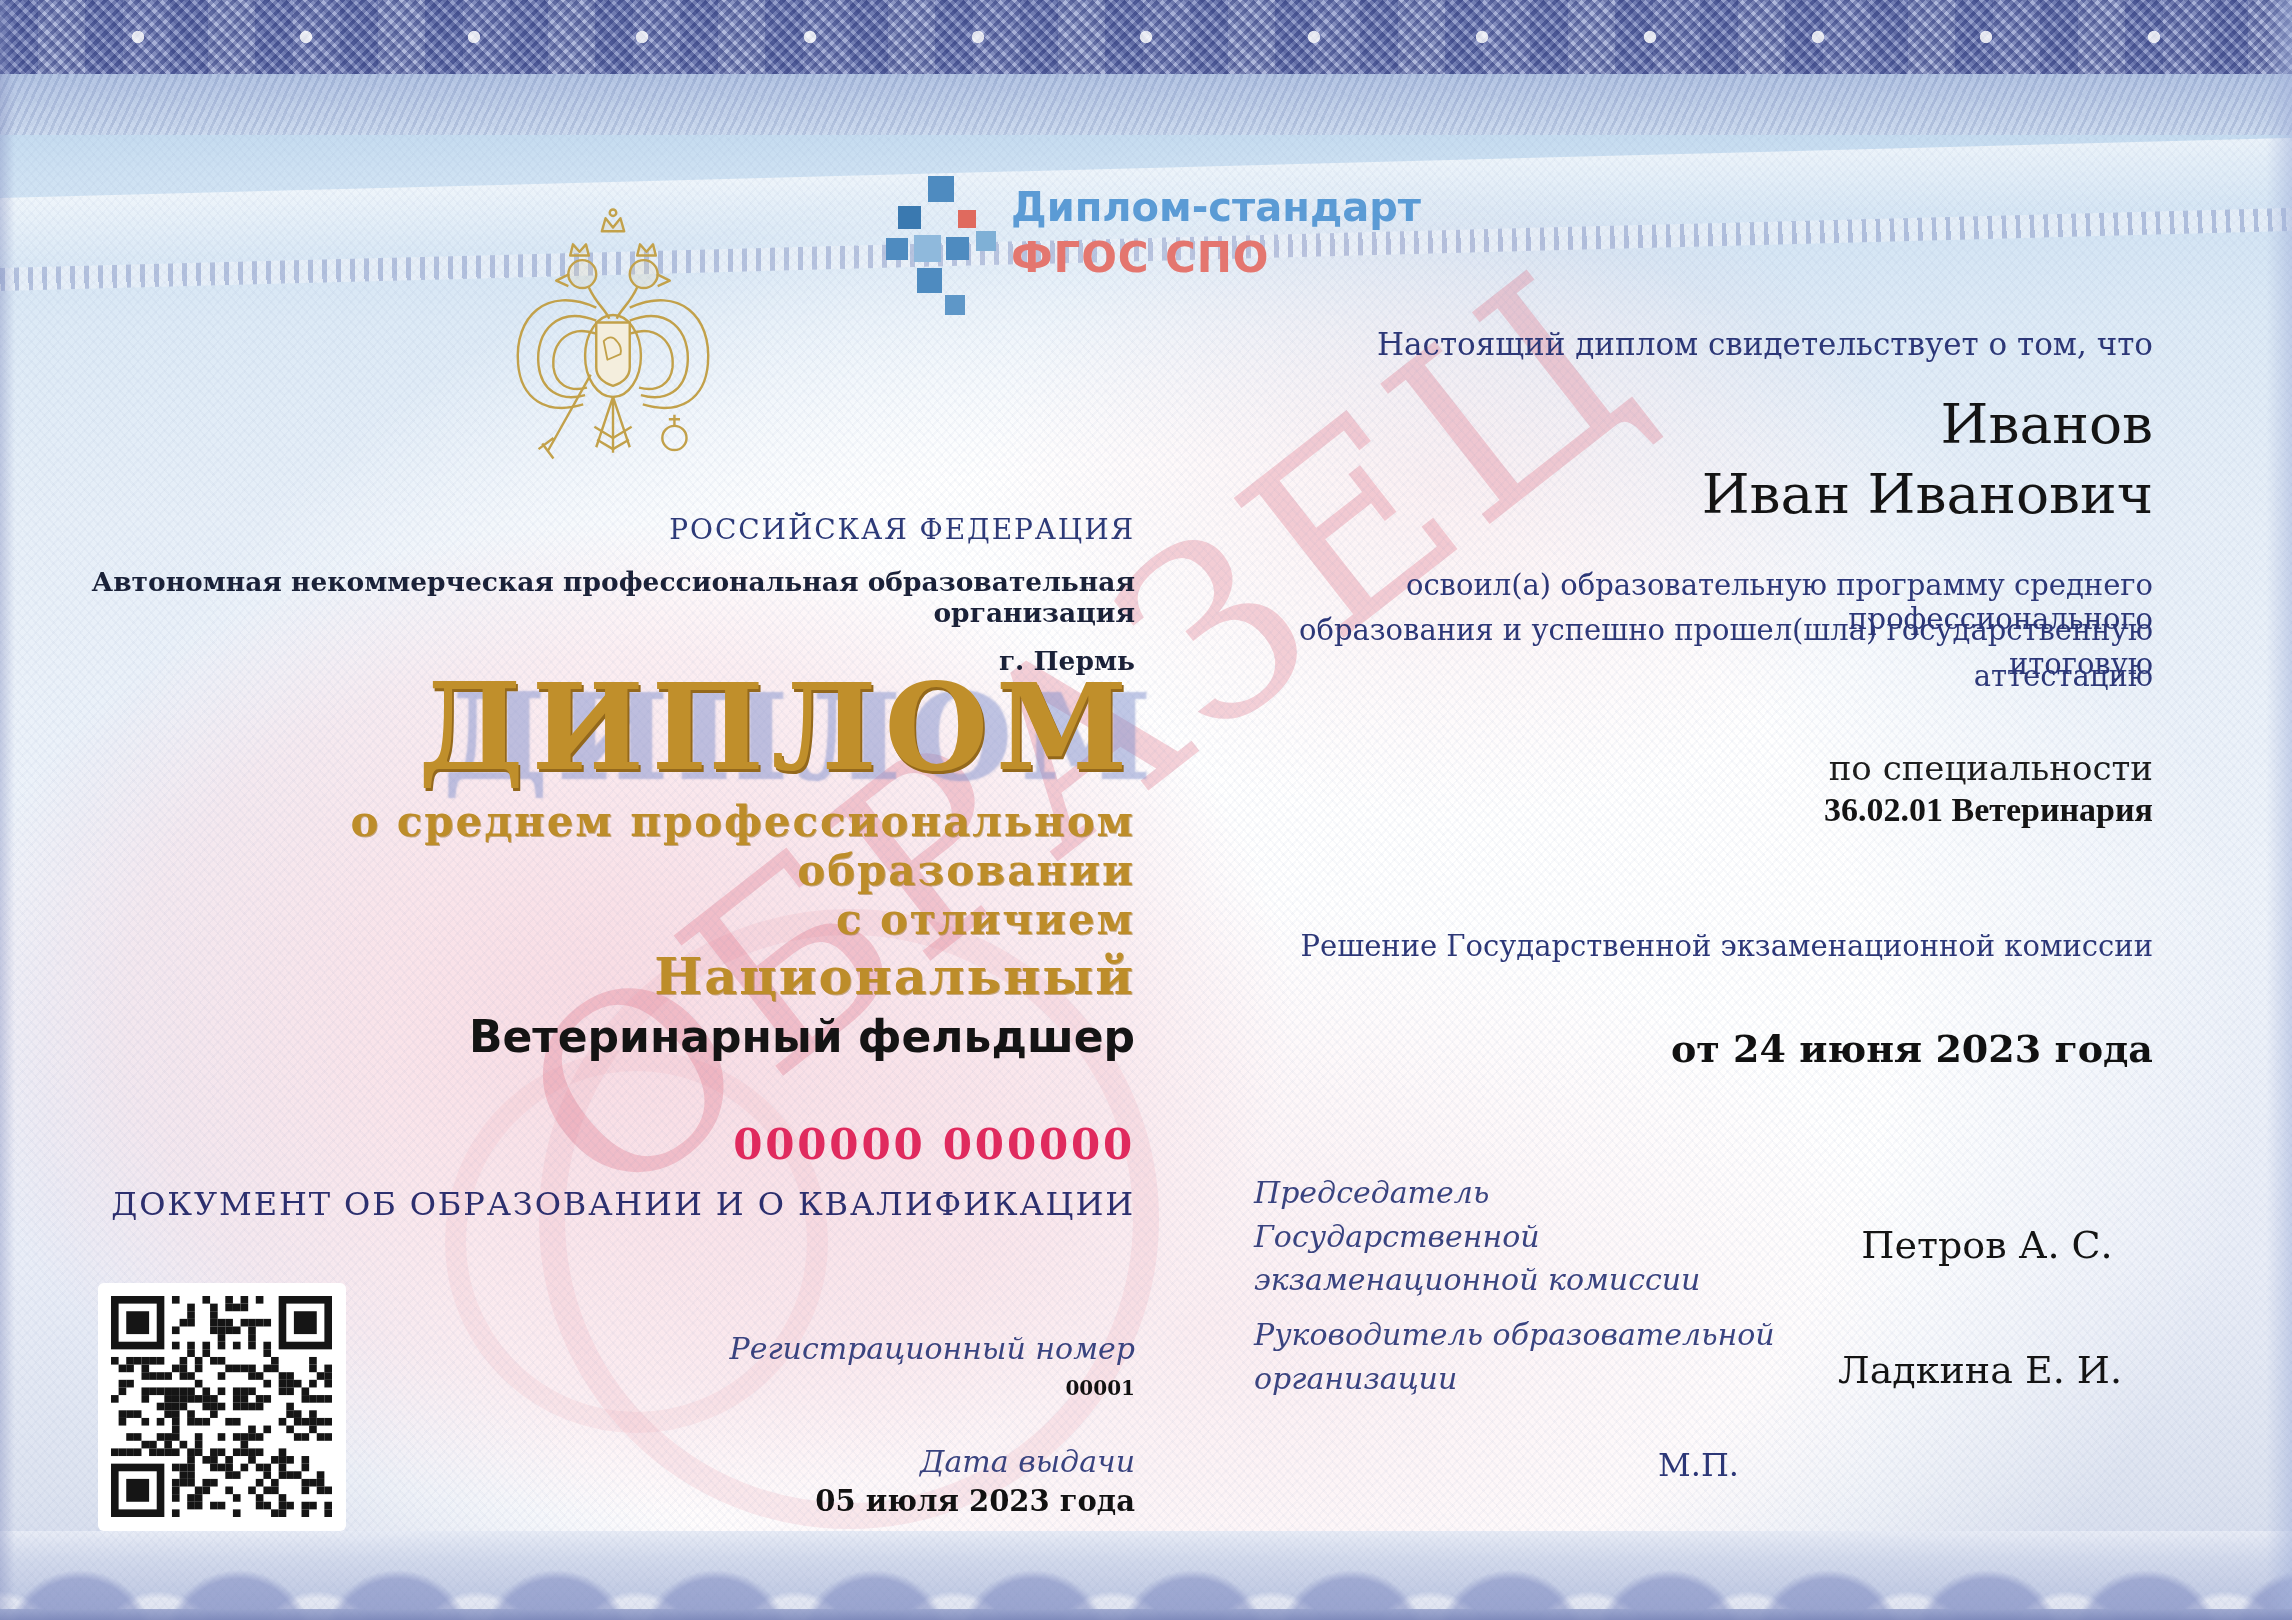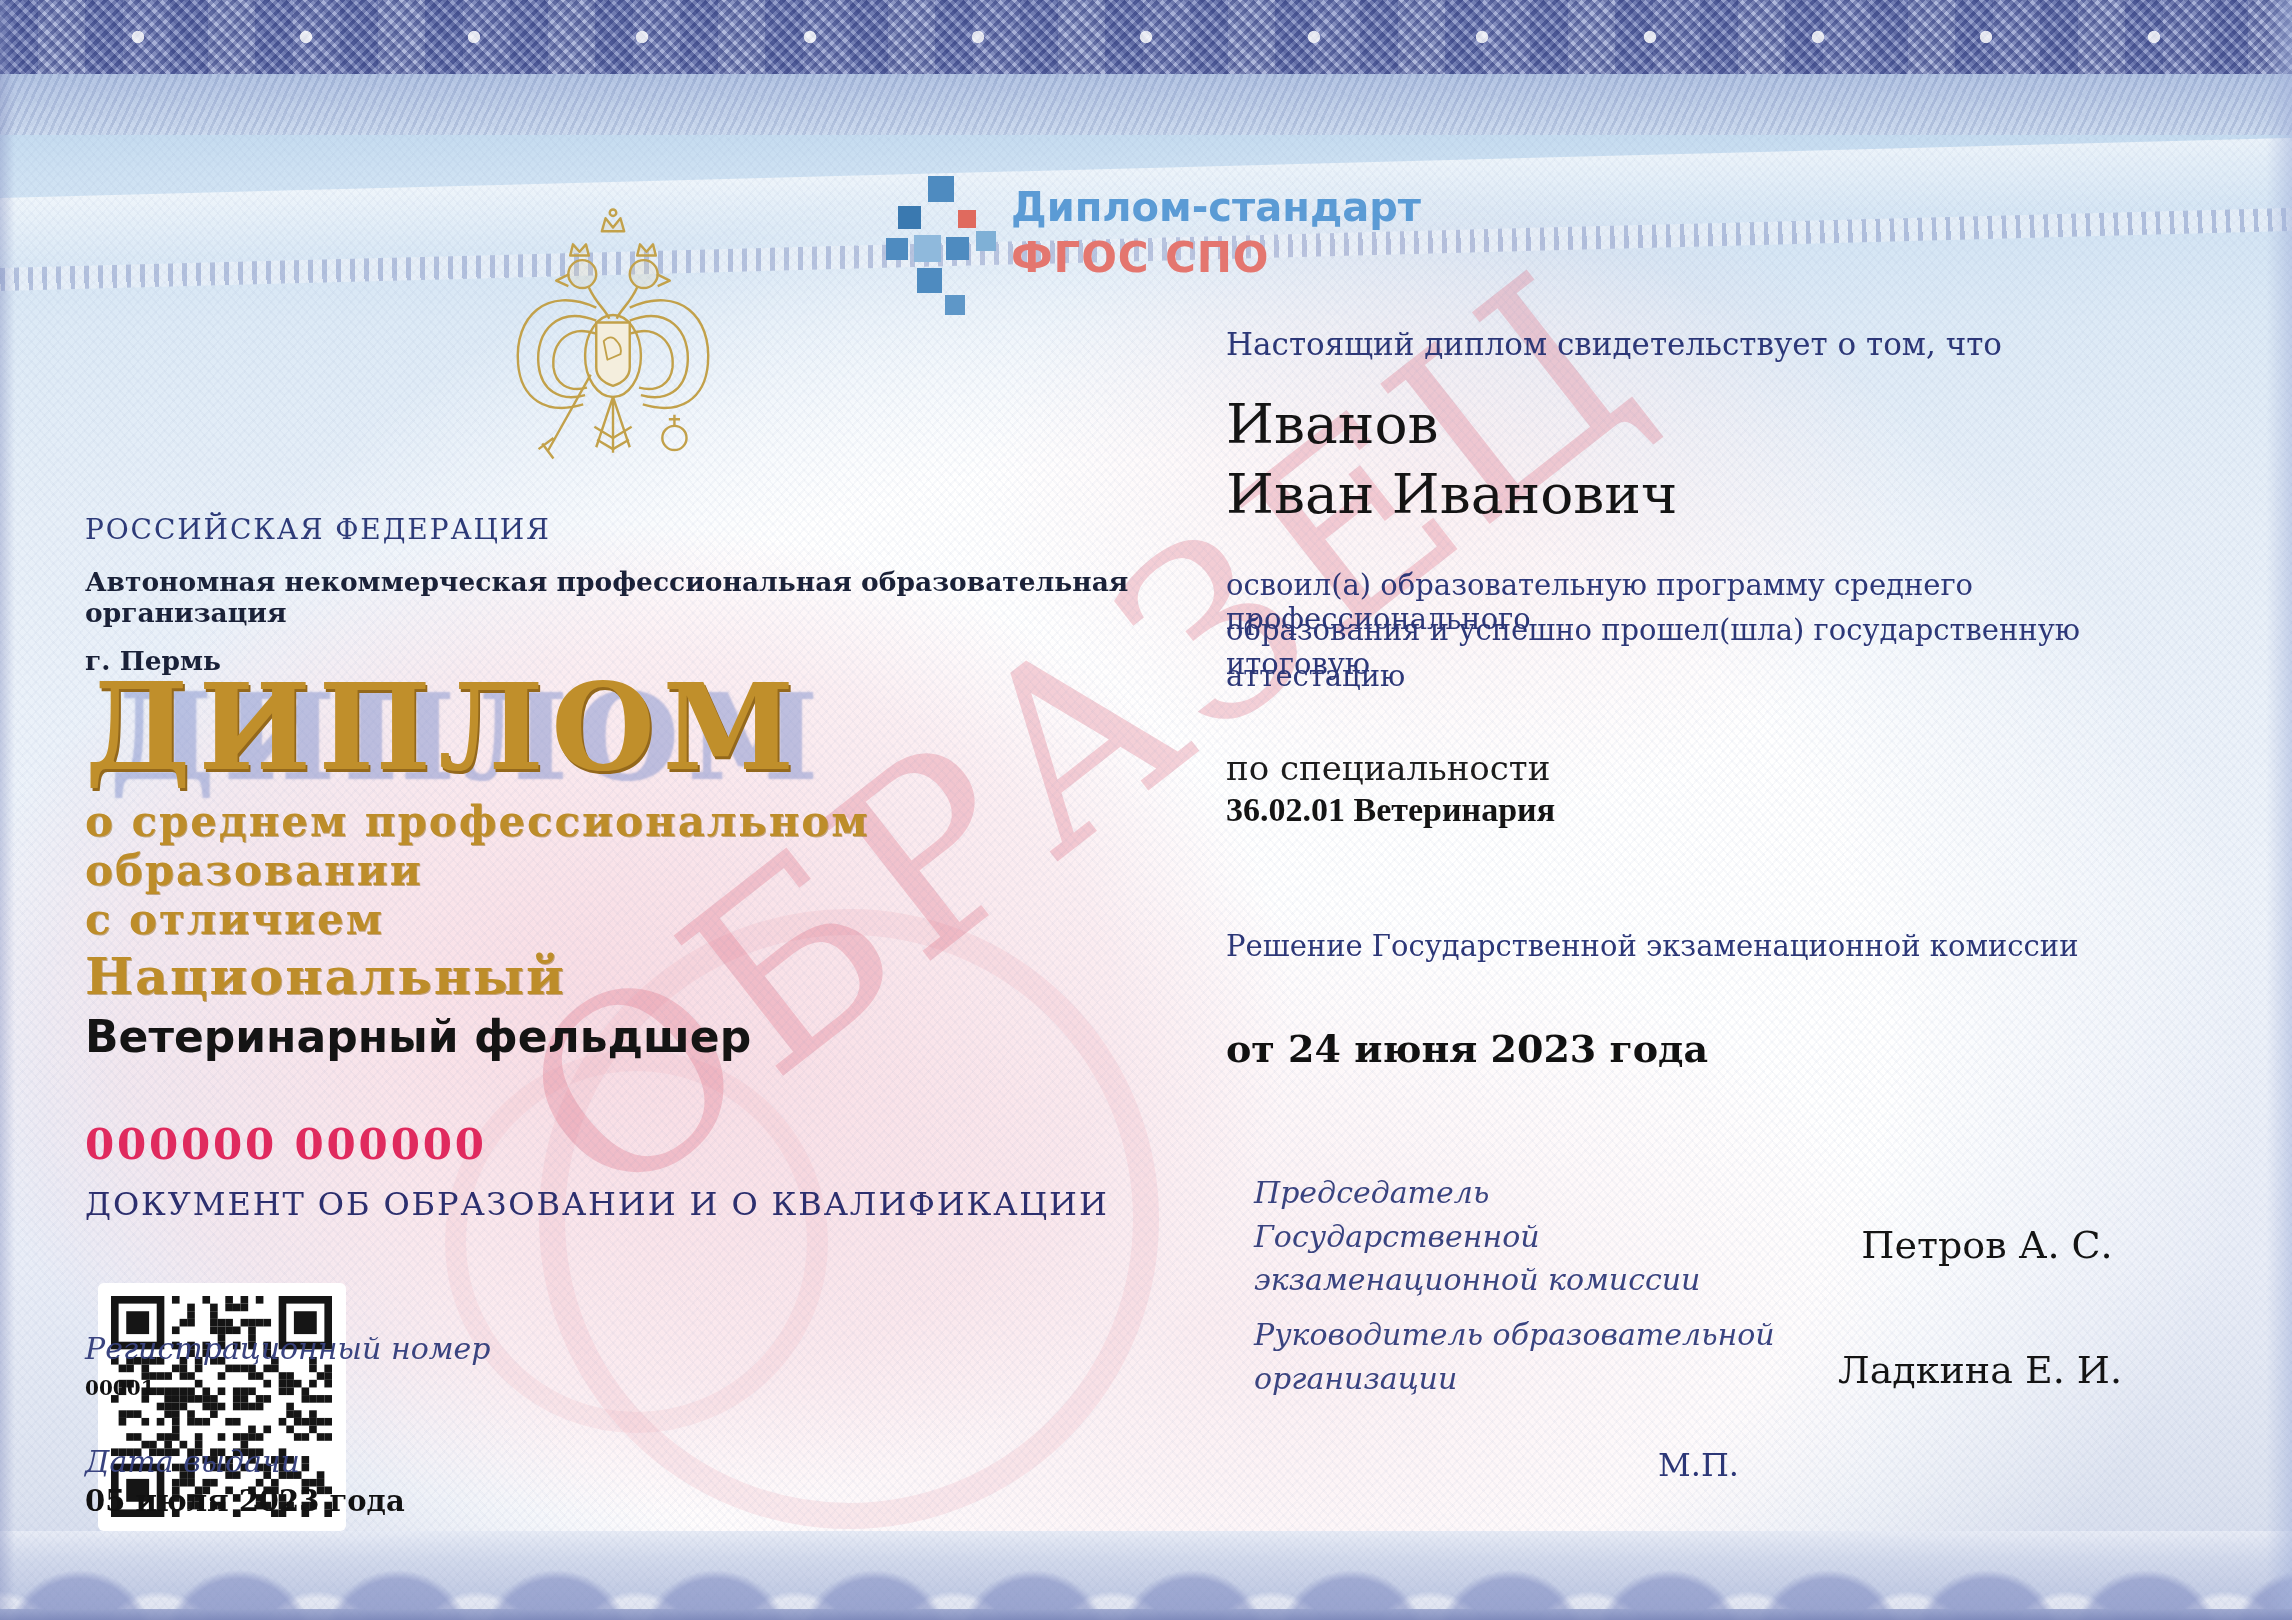--- a/index.html
+++ b/index.html
@@ -1,19 +1,19 @@
 <!DOCTYPE html>
 <html style="font-size:15px"><head>
 <meta charset="utf-8">
 <style>
   html,body{margin:0;padding:0;background:#dfe4ef;}
   .page{position:relative;width:2292px;height:1620px;overflow:hidden;
         font-family:"DejaVu Serif","Liberation Serif",serif;background:#eef2f9;}
   .abs{position:absolute;}
-  .ctr{text-align:left;}
+  .ctr{text-align:right;}
 
   
   .bg-base{left:0;top:0;width:2292px;height:1620px;z-index:0;background:
     radial-gradient(ellipse 1420px 1136px at 50% 65%, #ffffff 52%, rgba(255,255,255,0) 78%),
     linear-gradient(180deg,#9fc0e0 0%,#b9d4ec 5%,#cfe2f3 11%,#ddeaf6 20%,#e7eff8 32%,
                     #eef3fa 55%,#e9edf7 78%,#dde3f0 92%,#cfd6ea 100%);}
   .bg-pink{left:0;top:0;width:2292px;height:1620px;z-index:1;background:
     radial-gradient(ellipse 899px 662px at 27% 63%, rgba(244,195,208,0.60) 0%, rgba(246,210,220,0.38) 55%, rgba(246,210,220,0) 75%),
     radial-gradient(ellipse 1041px 615px at 52% 82%, rgba(246,214,223,0.45) 0%, rgba(246,214,223,0) 70%),
     radial-gradient(ellipse 662px 473px at 63% 30%, rgba(243,205,214,0.30) 0%, rgba(243,205,214,0) 70%);}

